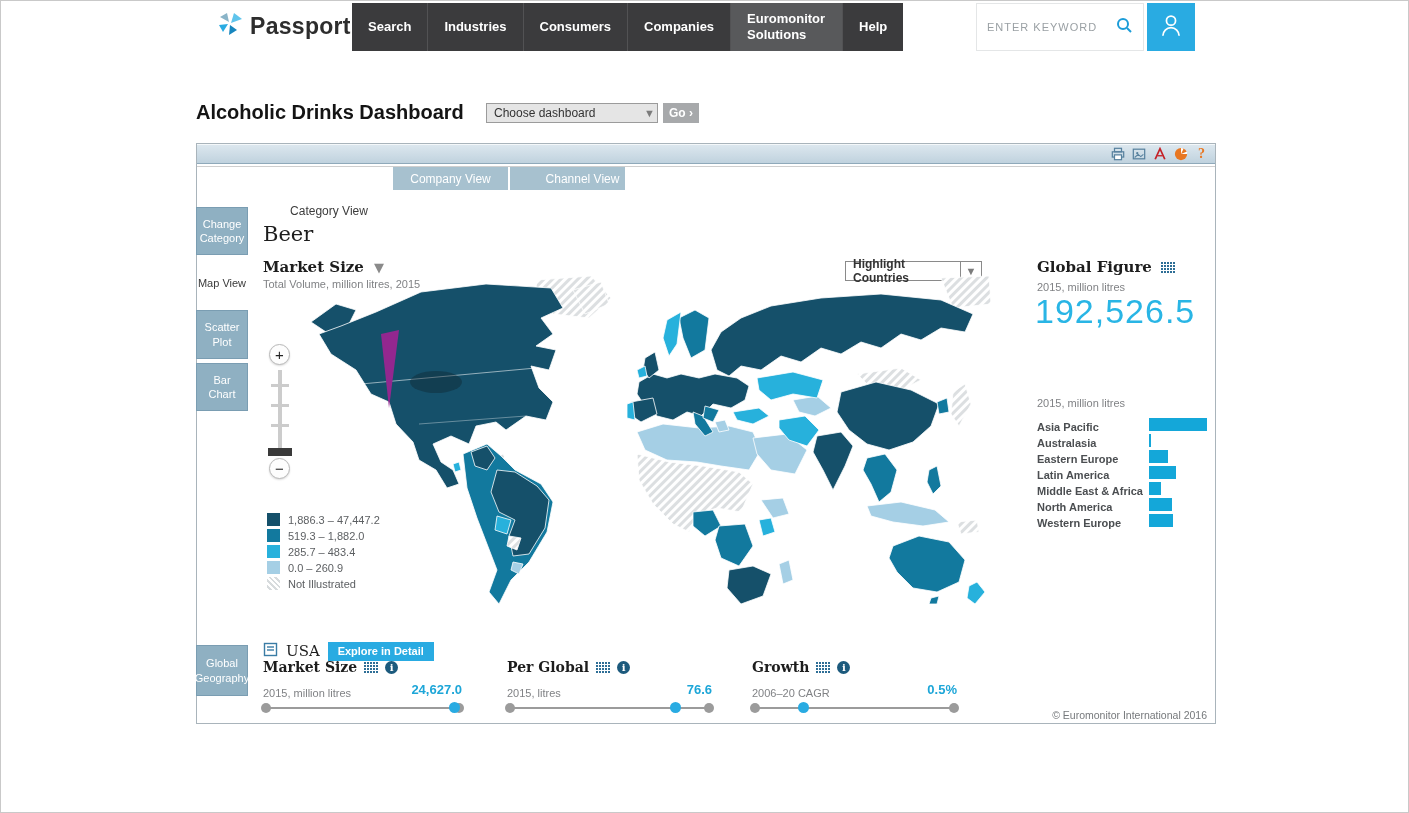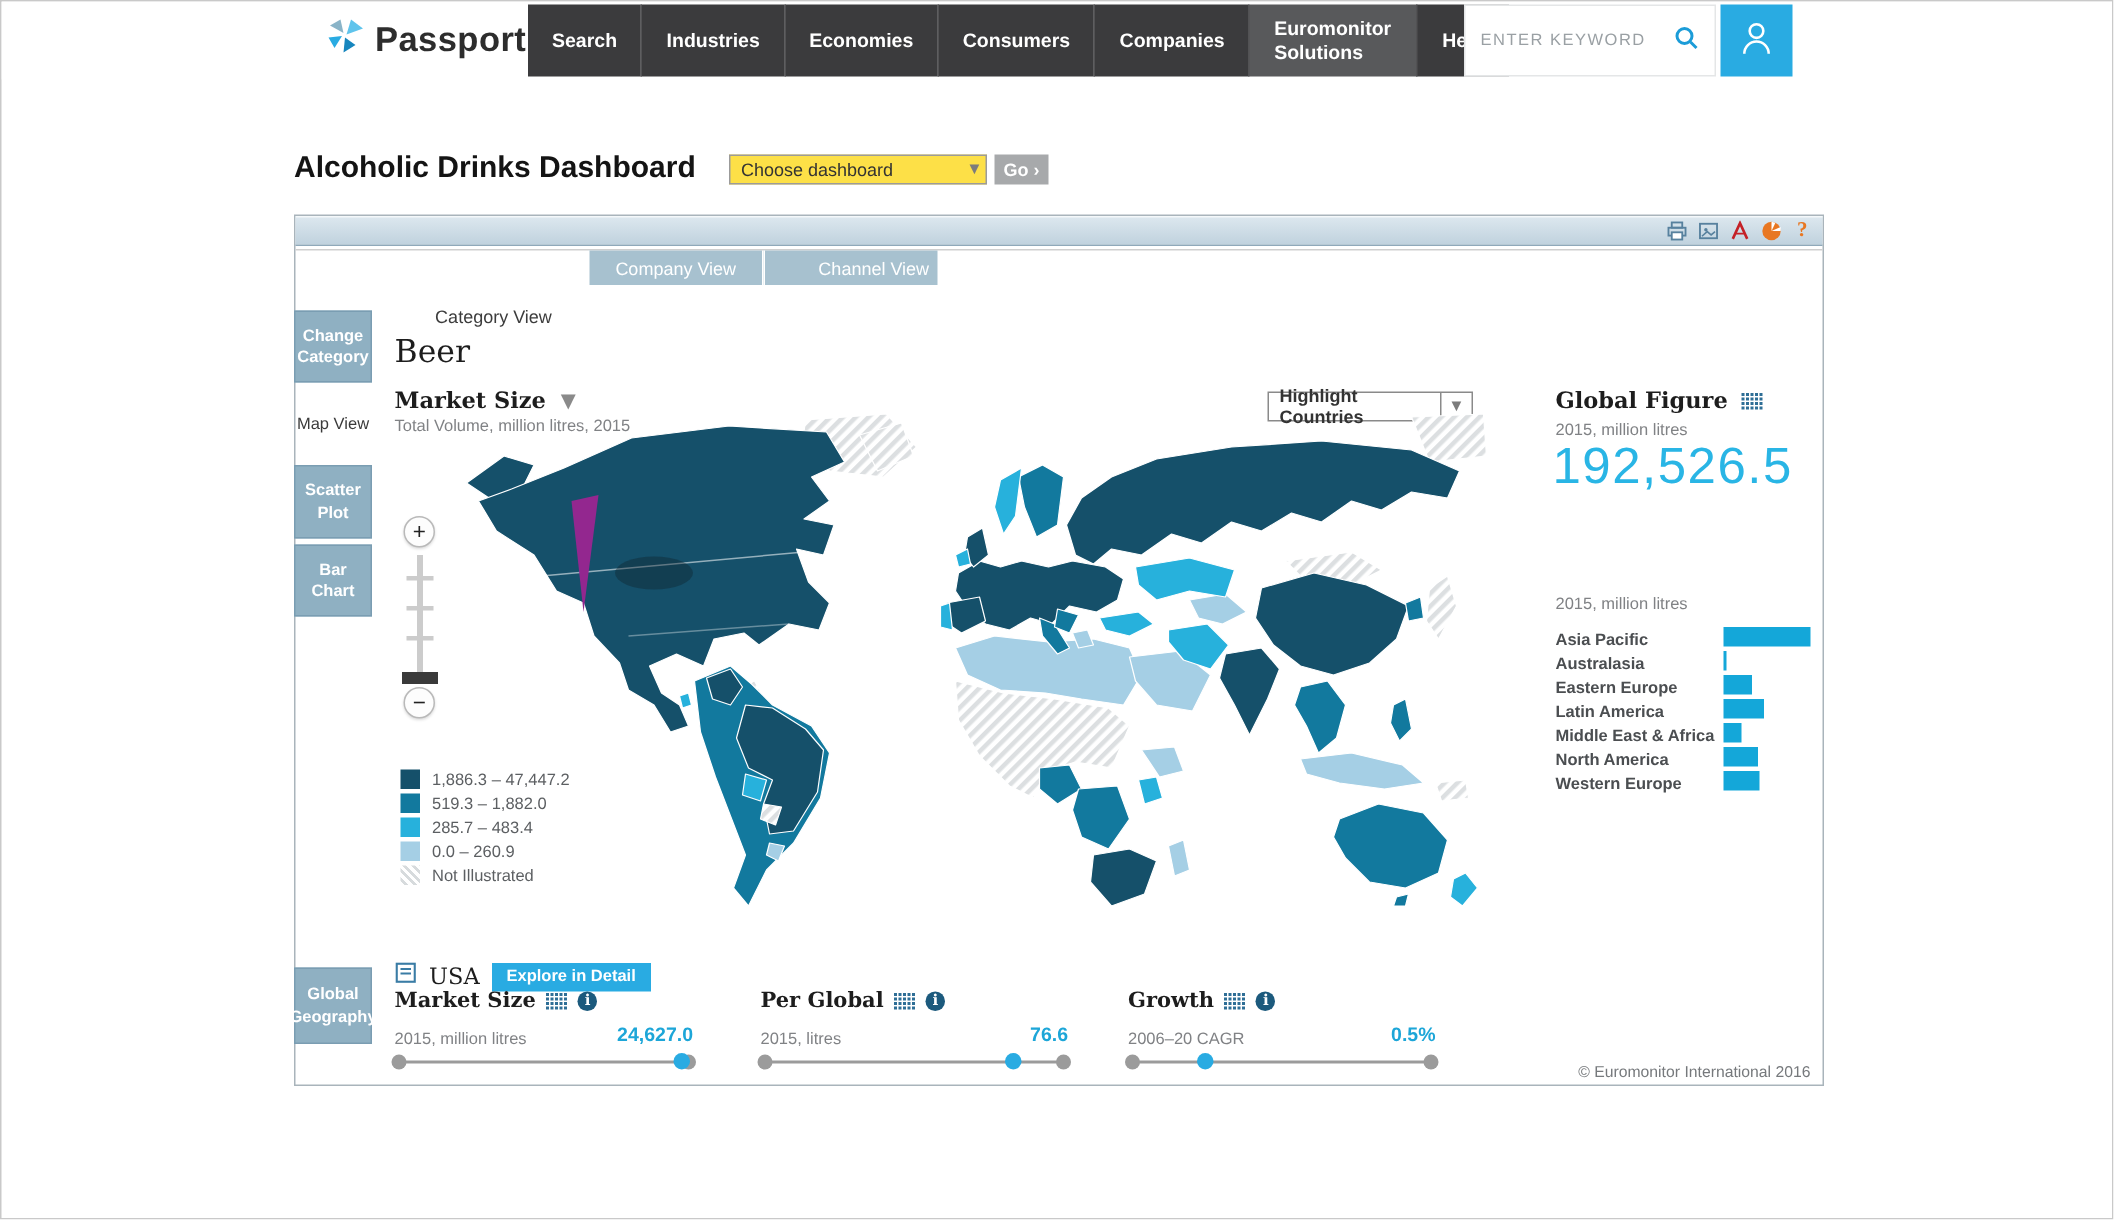--- a/index.html
+++ b/index.html
@@ -24,21 +24,21 @@
     display:flex;align-items:center;padding:0 10px;background:#fff;}
   .searchbox input{border:none;outline:none;flex:1;font-size:11px;letter-spacing:1px;color:#555;
     font-family:"Liberation Sans",sans-serif;min-width:0;}
   .searchbox input::placeholder{color:#9aa0a4;}
   .userbtn{position:absolute;left:1146px;top:2px;width:48px;height:48px;background:var(--accent);
     display:flex;align-items:center;justify-content:center;cursor:pointer;}
 
   
   .page-title{position:absolute;left:195px;top:100px;font-size:20px;font-weight:bold;color:#141414;}
   .dash-select{position:absolute;left:485px;top:102px;width:172px;height:20px;border:1px solid #9b9b9b;
-    font-size:12px;color:#333;display:flex;align-items:center;padding:0 2px 0 7px;background:#fde047;cursor:pointer;}
+    font-size:12px;color:#333;display:flex;align-items:center;padding:0 2px 0 7px;background:#e5e5e5;cursor:pointer;}
   .dash-select .lbl{flex:1;}
   .dd-arrow{color:#7c7c7c;font-size:11px;line-height:1;}
   .go-btn{position:absolute;left:662px;top:102px;width:36px;height:20px;background:#a7a9ab;color:#fff;
     font-size:12px;font-weight:bold;text-align:center;line-height:20px;cursor:pointer;}
 
   
   .panel{position:absolute;left:195px;top:142px;width:1020px;height:581px;border:1px solid #a9b4bb;background:#fff;}
   .panel-header{position:absolute;left:0;top:0;width:100%;height:20px;
     background:linear-gradient(#dde8ef,#c0d2de);border-bottom:1px solid #8fa9ba;box-shadow:inset 0 1px 0 #f4f8fa;}
   .hdr-icons{position:absolute;right:6px;top:2px;display:flex;gap:6px;align-items:center;height:16px;}
@@ -47,21 +47,21 @@
 
   
   .tabs{position:absolute;left:0;top:22px;width:100%;height:23px;border-top:1px solid #cfcfcf;}
   .tab{position:absolute;top:0;height:23px;font-size:12px;display:flex;align-items:center;justify-content:center;cursor:pointer;}
   .tab.active{background:#fff;color:#3c3c3c;margin-top:32px;}
   .tab.inactive{background:#a7c1cf;color:#fff;border-left:1px solid #fff;}
 
   
   .side-btn{position:absolute;left:-1px;width:52px;background:var(--btnblue);border:1px solid var(--btnblue-border);
     color:#fff;font-size:11px;text-align:center;display:flex;align-items:center;justify-content:center;
-    line-height:1.3;cursor:pointer;padding:2px;font-weight:bold;}
+    line-height:1.3;cursor:pointer;padding:2px;}
   .side-label{position:absolute;left:-1px;width:52px;color:#3a3a3a;font-size:11px;text-align:center;}
 
   
   .serif{font-family:"DejaVu Serif","Liberation Serif",serif;}
   .beer-title{position:absolute;left:66px;top:78px;font-size:21px;color:#1d1d1d;}
   .measure{position:absolute;left:66px;top:114px;font-size:15px;font-weight:bold;color:#1d1d1d;display:flex;gap:10px;align-items:center;cursor:pointer;}
   .measure .dd-arrow{font-size:13px;color:#8a8a8a;}
   .measure-sub{position:absolute;left:66px;top:134px;font-size:11px;color:#808285;}
 
   
@@ -134,21 +134,20 @@
           <path d="M11 13 L2 14 L6 21 Z" fill="#29abe2"></path>
           <path d="M13 14 L12 24 L20 19 Z" fill="#1786be"></path>
           <path d="M14 12 L25 8 L17 2 Z" fill="#5fc4ec"></path>
         </svg>
       </span>
       <span class="logo-text">Passport</span>
     </div>
     <div class="menu">
       <div class="menu-item">Search</div>
       <div class="menu-item">Industries</div>
-      <div class="menu-item">Economies</div>
       <div class="menu-item">Consumers</div>
       <div class="menu-item">Companies</div>
       <div class="menu-item solutions">Euromonitor Solutions</div>
       <div class="menu-item">Help</div>
     </div>
     <div class="searchbox">
       <input type="text" placeholder="ENTER KEYWORD" style="">
       <span>
         <svg width="18" height="18" viewBox="0 0 18 18" fill="none" stroke="#1b9cd8" stroke-width="2">
           <circle cx="8" cy="8" r="5"></circle>

